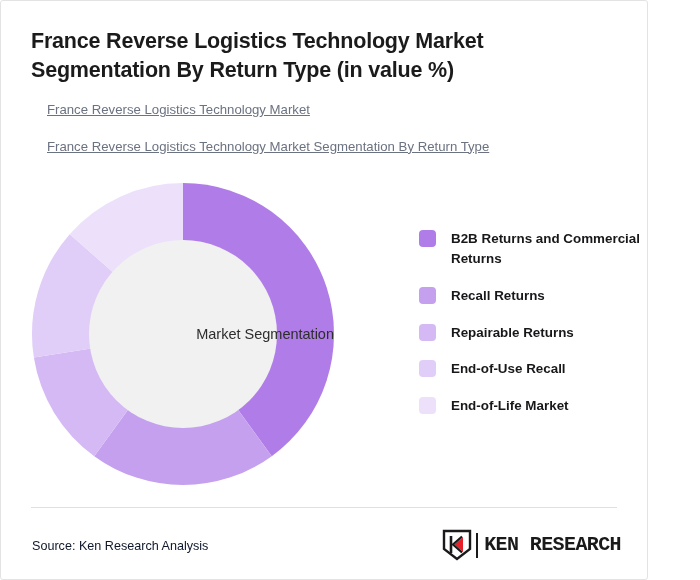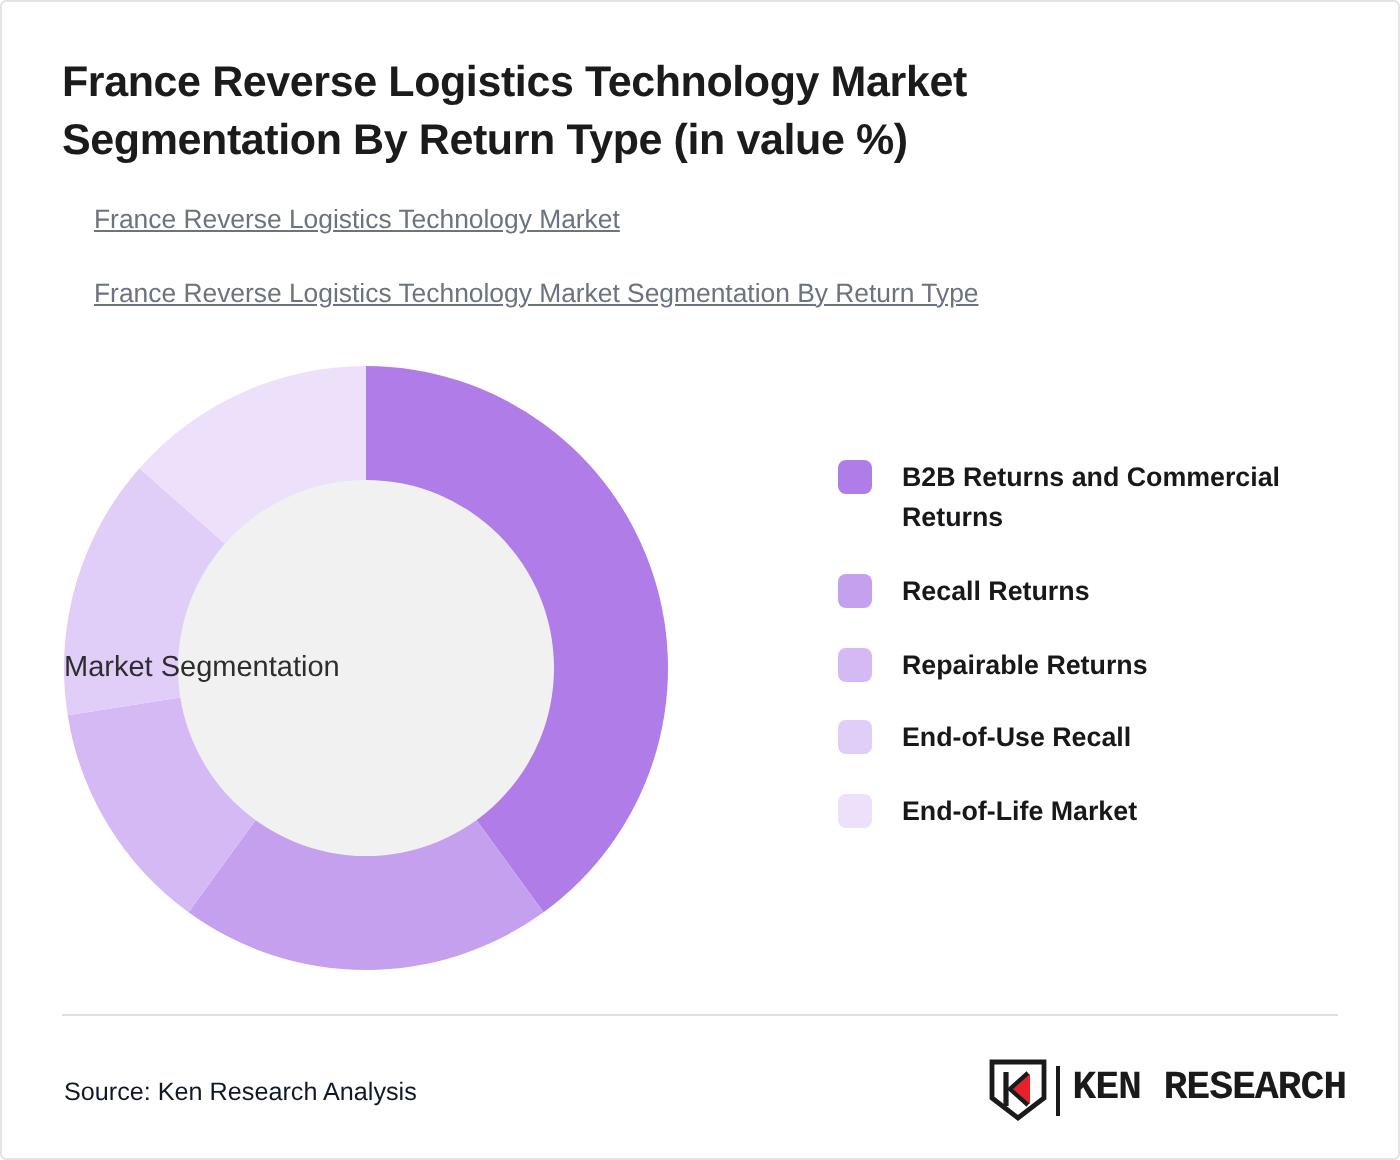--- a/index.html
+++ b/index.html
@@ -8,21 +8,21 @@
   }
   body {
     width: 700px;
     height: 580px;
     background: #ffffff;
     font-family: "Liberation Sans", sans-serif;
     overflow: hidden;
   }
   .card {
     position: relative;
-    width: 700px;
+    width: 648px;
     height: 580px;
     box-sizing: border-box;
     background: #ffffff;
     border: 1px solid #e3e3e3;
     border-radius: 3px;
   }
   .header {
     padding: 26px 30px 0 30px;
   }
   .chart-title {
@@ -62,21 +62,21 @@
     overflow: visible;
   }
   .center-label {
     position: absolute;
     left: 0;
     top: 0;
     width: 302px;
     height: 302px;
     display: flex;
     align-items: center;
-    justify-content: flex-start;
+    justify-content: flex-end;
     pointer-events: none;
   }
   .center-label span {
     font-size: 14.5px;
     color: #2d2d2d;
     font-family: "Liberation Sans", sans-serif;
   }
   .legend {
     position: absolute;
     left: 418px;

